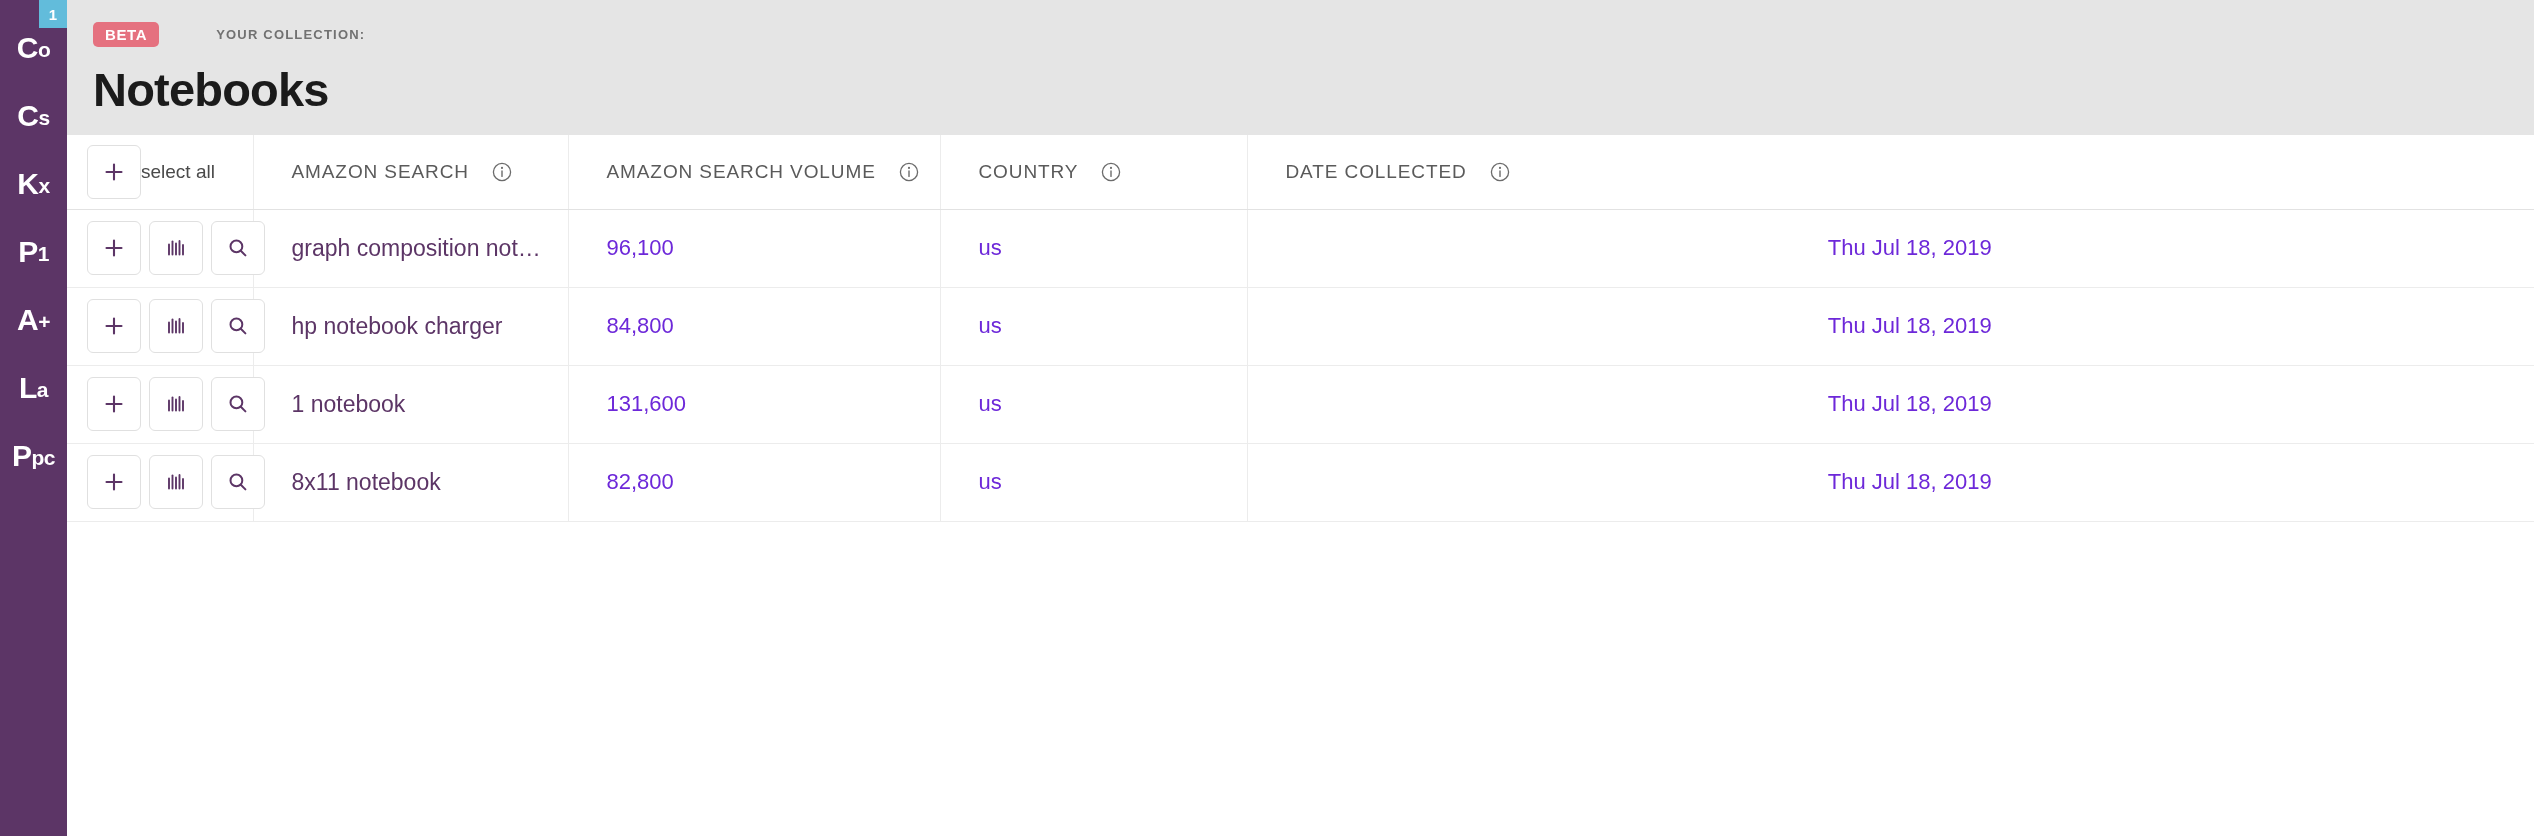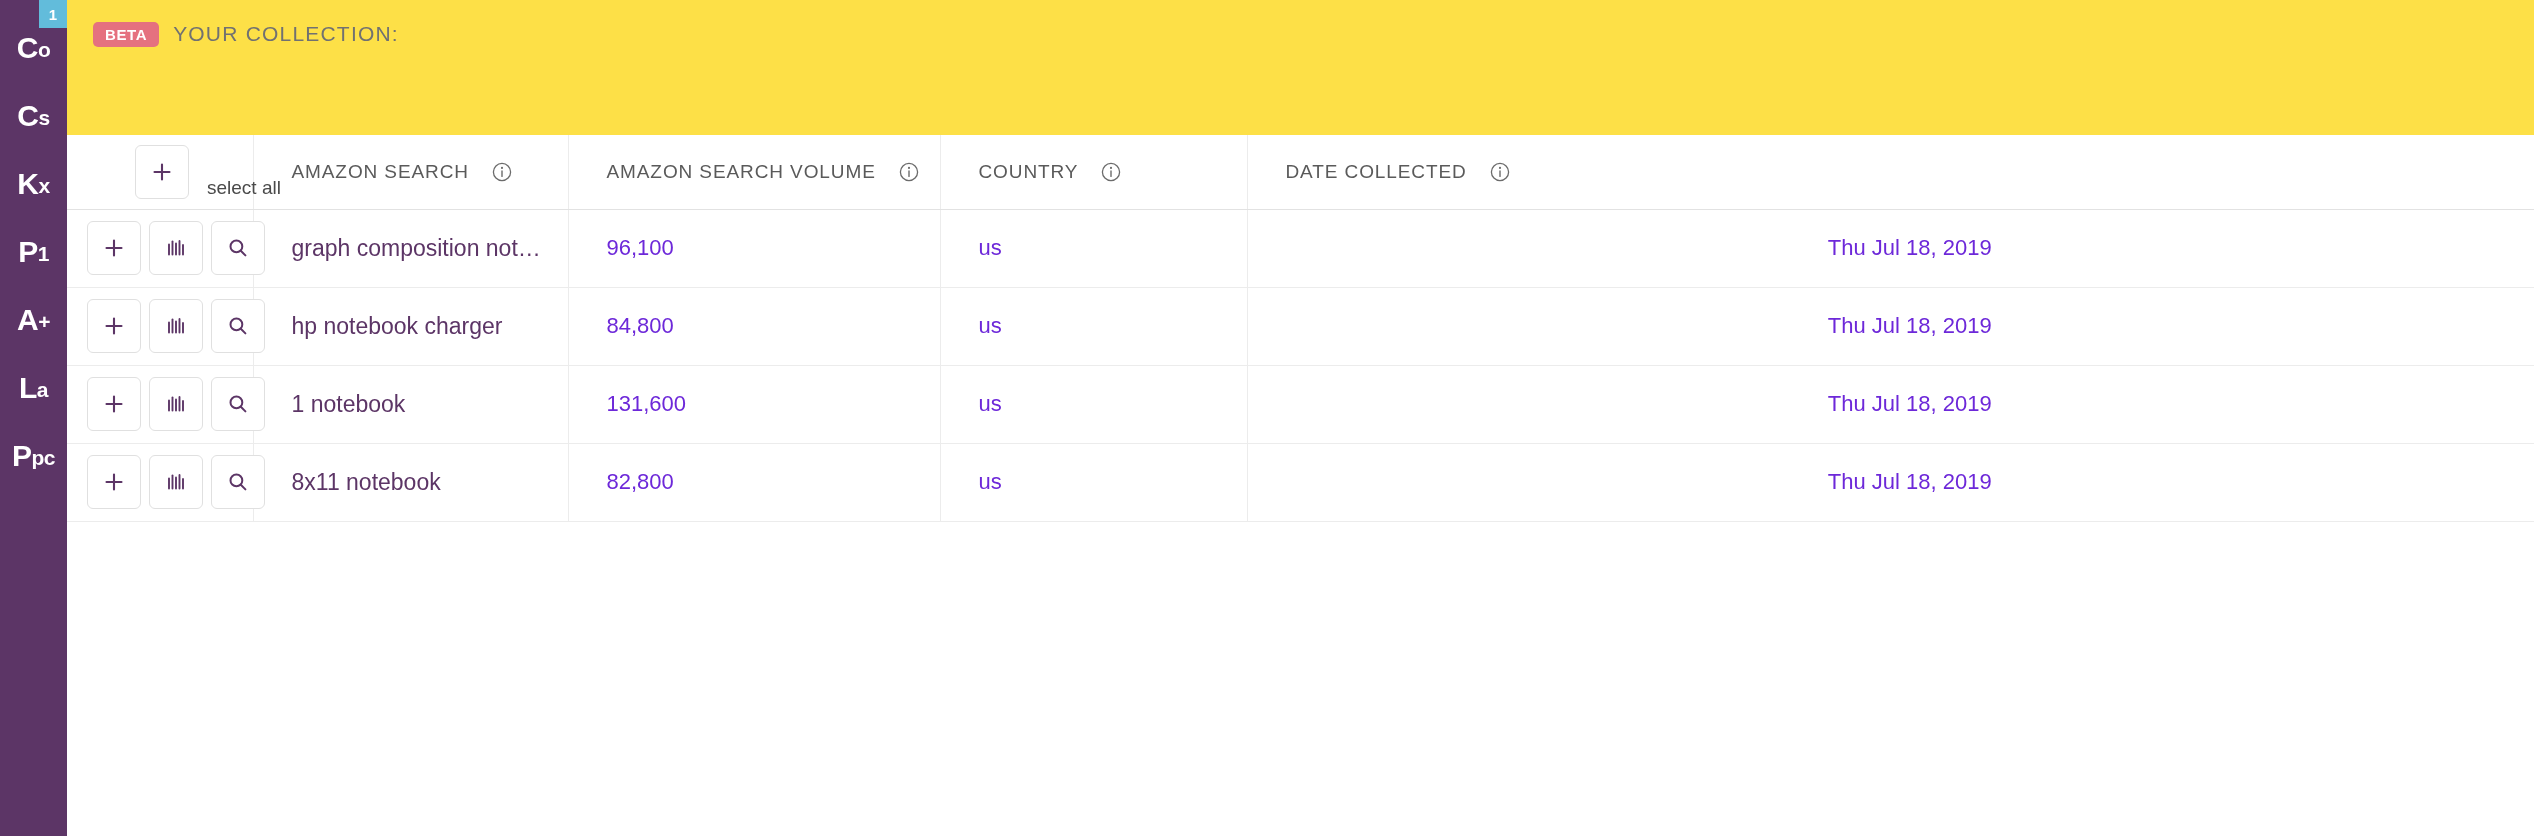--- a/index.html
+++ b/index.html
@@ -81,21 +81,21 @@
   .main {
     flex: 1;
     height: 836px;
     display: flex;
     flex-direction: column;
     overflow: hidden;
     background: #ffffff;
   }
 
   .page-header {
-    background: #fde047;
+    background: #e5e5e5;
     padding: 20px 8px 0 26px;
     height: 135px;
     min-height: 135px;
   }
 
   .collection-line {
     display: flex;
     align-items: center;
     gap: 14px;
     height: 28px;
@@ -108,25 +108,26 @@
     font-weight: 700;
     letter-spacing: 0.6px;
     border-radius: 5px;
     padding: 5px 12px 5px 12px;
     line-height: 1;
     display: inline-block;
   }
 
   .collection-label {
     color: #717171;
-    font-size: 21px;
+    font-size: 13px;
     letter-spacing: 1.2px;
-    font-weight: 400;
+    font-weight: 700;
     text-transform: uppercase;
     white-space: nowrap;
+    margin-left: 43px;
   }
 
   .page-title {
     margin-top: 17px;
     font-size: 47px;
     font-weight: 700;
     color: #1b1b1b;
     letter-spacing: -0.8px;
     line-height: 1.05;
     white-space: nowrap;
@@ -191,23 +192,21 @@
     display: inline-flex;
     align-items: center;
     justify-content: center;
     cursor: pointer;
   }
   .info-icon svg { display: block; }
 
   
   .selectall-inner {
     display: flex;
-    align-items: flex-end;
-    gap: 18px;
-    margin-left: 48px;
+    align-items: center;
   }
 
   .icon-btn {
     width: 54px;
     height: 54px;
     min-width: 54px;
     border: 1px solid #e0e0e0;
     border-radius: 6px;
     background: #ffffff;
     display: flex;
@@ -297,20 +296,21 @@
       </div>
   </nav>
 
   <div class="main">
 
     <header class="page-header">
       <div class="collection-line">
         <span class="beta-badge">BETA</span>
         <span class="collection-label">YOUR COLLECTION:</span>
       </div>
+      <h1 class="page-title">Notebooks</h1>
     </header>
 
     <div class="table-wrap">
       <table class="collection-table">
         <colgroup>
           <col class="c-actions">
             <col class="c-search">
             <col class="c-volume">
           <col class="c-country">
             <col class="c-date">

